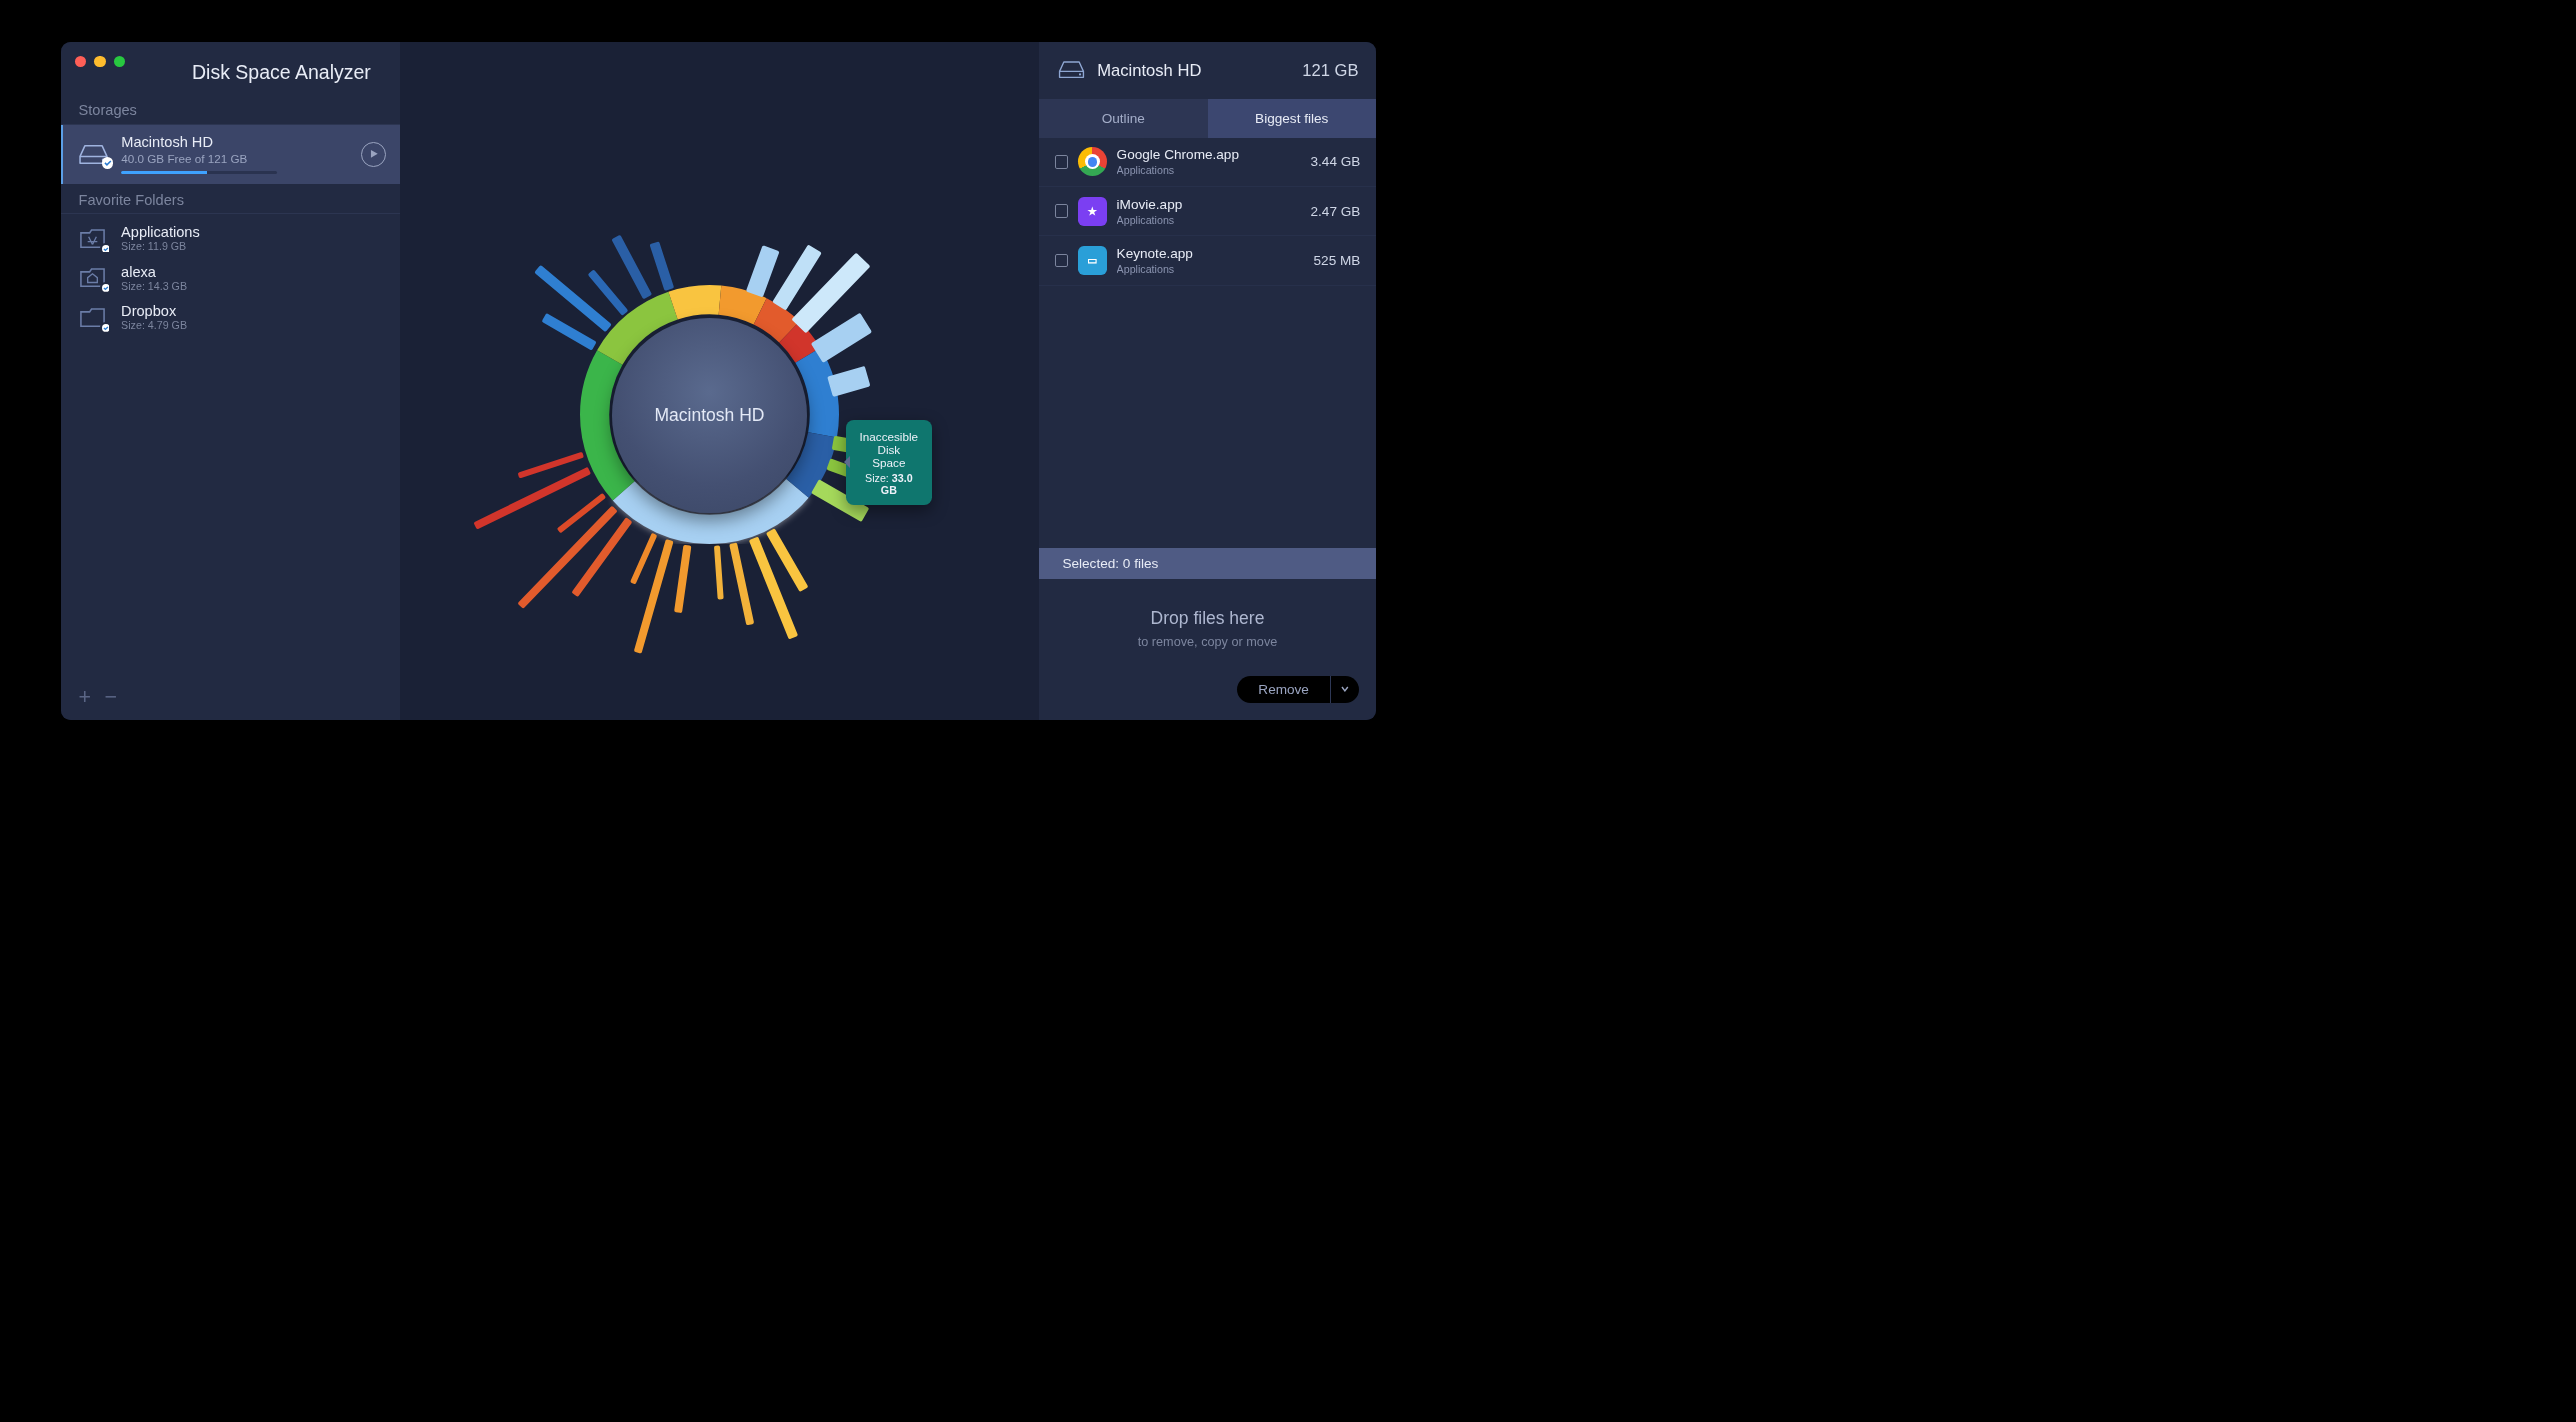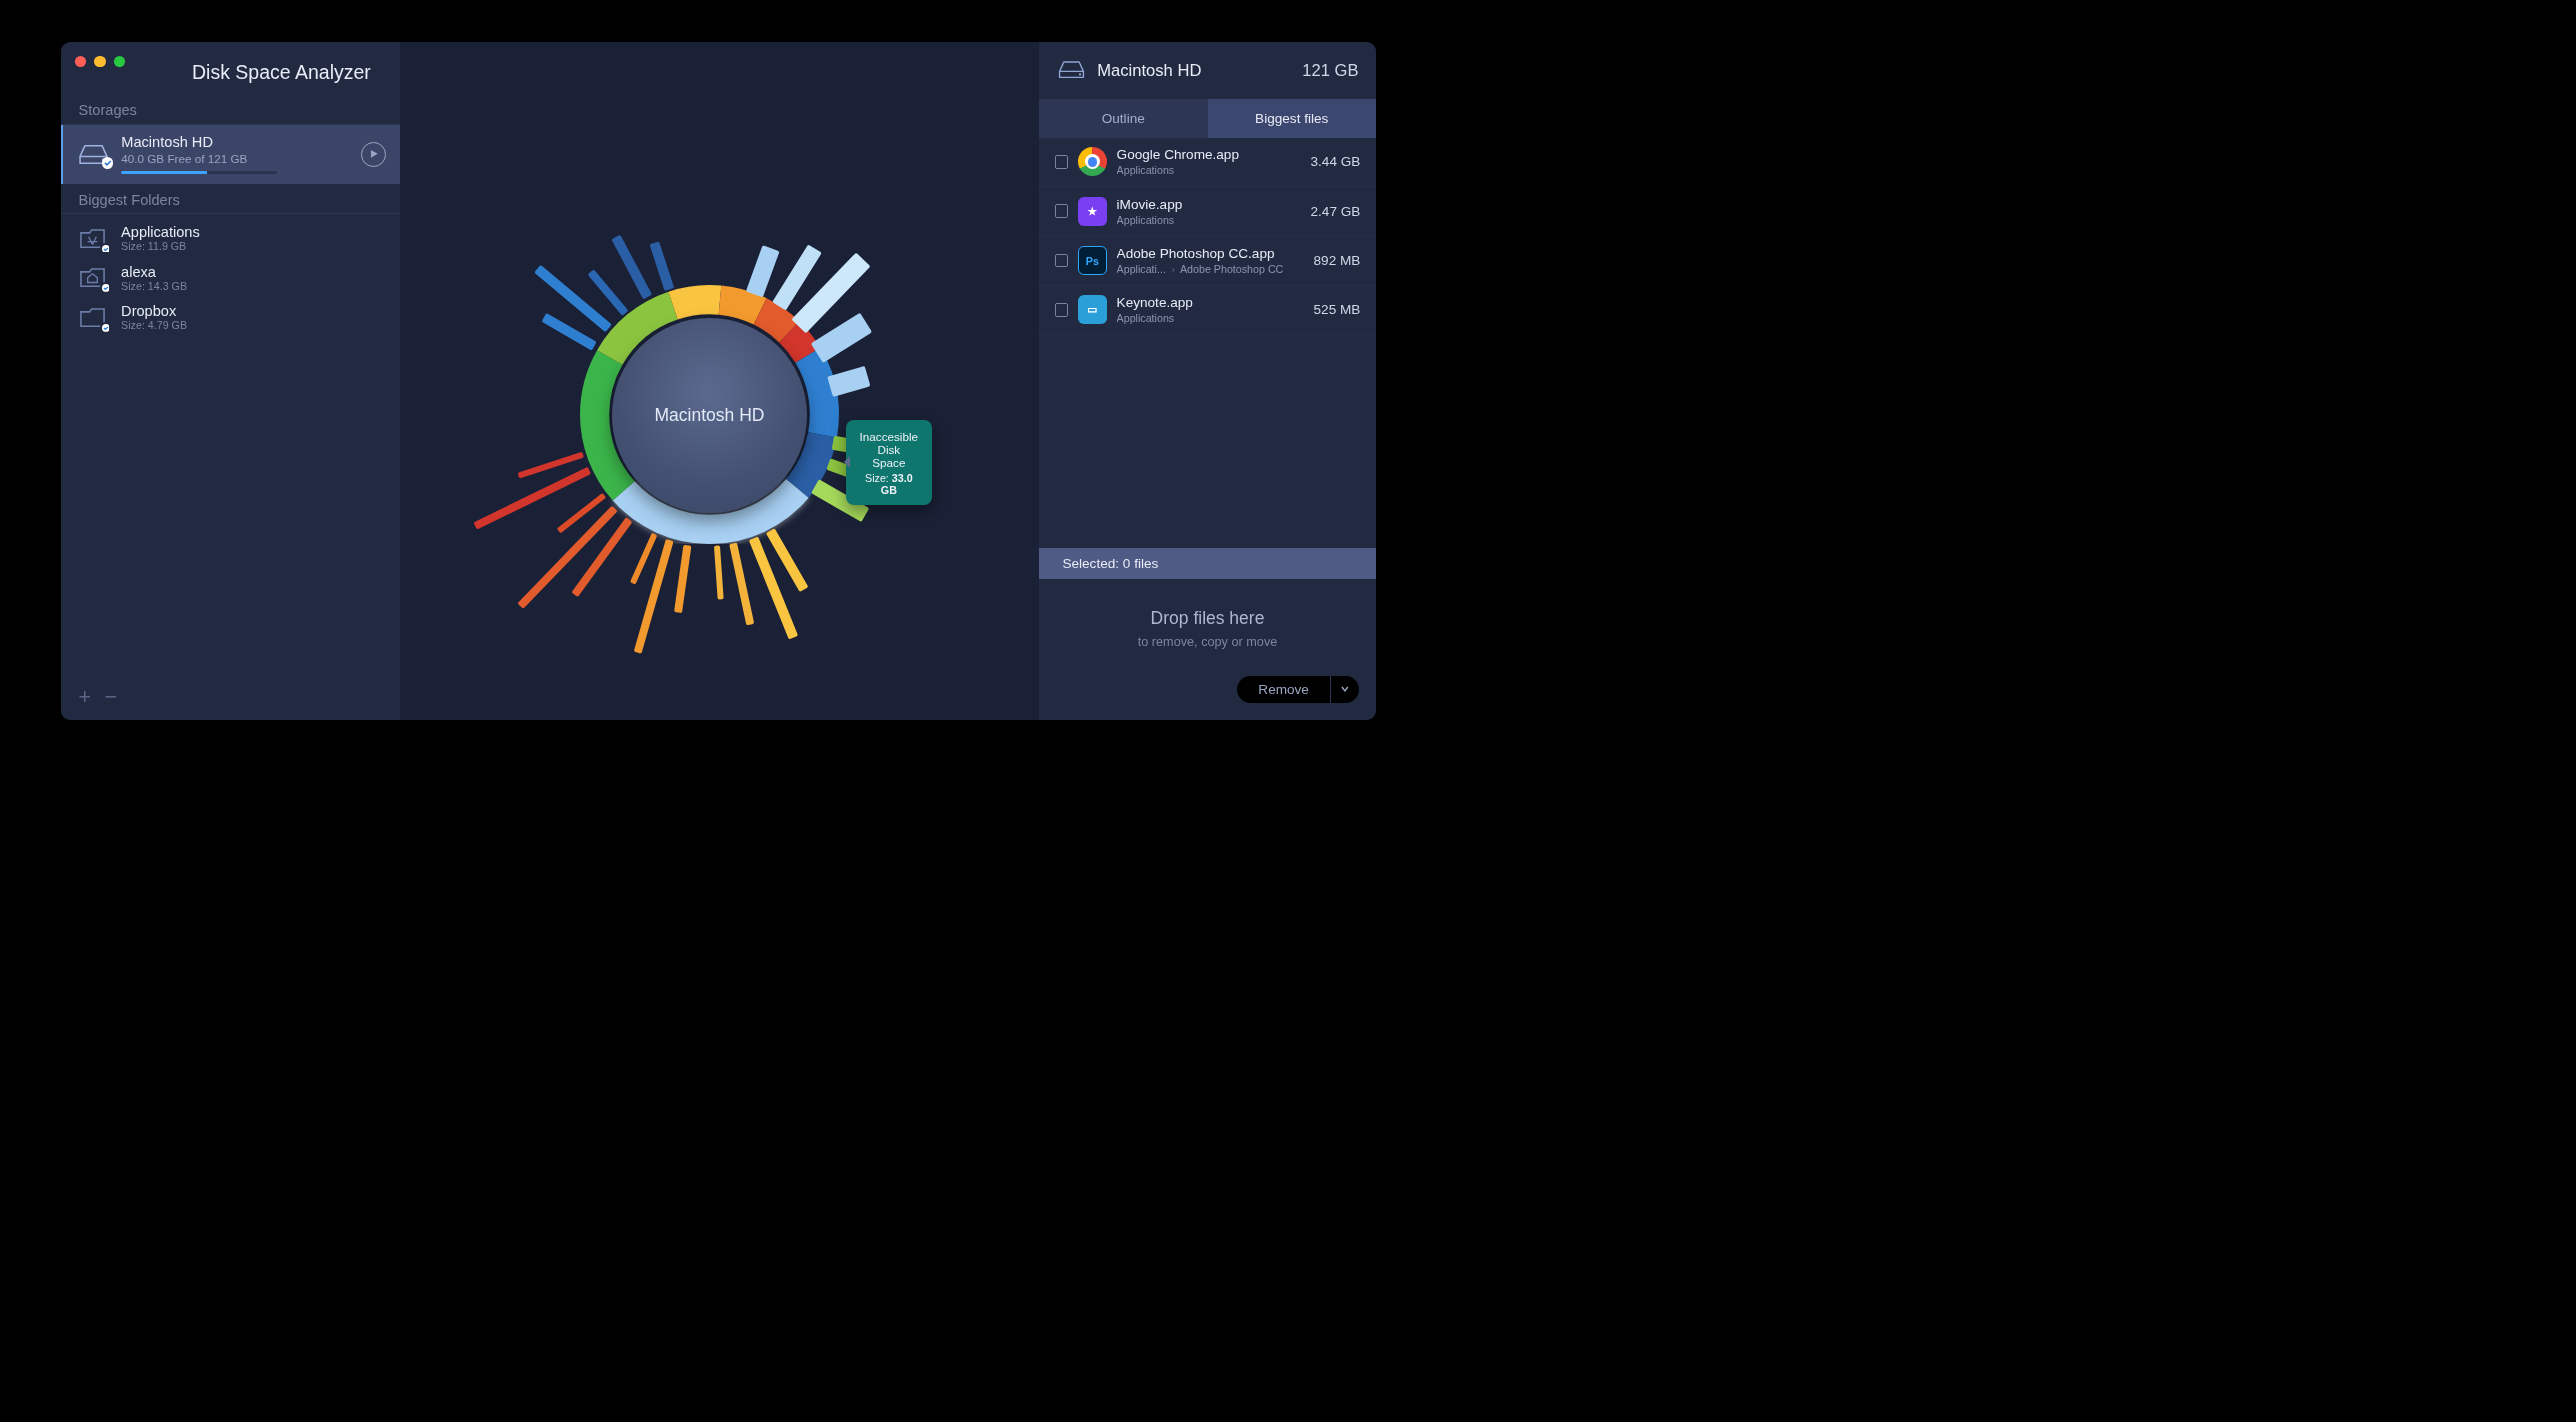--- a/index.html
+++ b/index.html
@@ -206,21 +206,21 @@
             <div class="fill" style="width: 55%;"></div>
           </div>
       </div>
       <span class="play-btn">
         <svg width="9.7" height="9.7" viewBox="0 0 10 10">
             <path d="M2 1 L9 5 L2 9 Z" fill="#9aa4c0"></path>
           </svg>
       </span>
     </div>
 
-    <div class="section-label">Biggest Folders</div>
+    <div class="section-label">Favorite Folders</div>
 
     <div class="fav-list" id="fav-list">
         <div class="fav-item">
           <span class="fav-icon"><svg width="27" height="23.4" viewBox="0 0 28 24">
               <path d="M2 7 H11 L13 4 H26 V22 H2 Z" fill="none" stroke="#6b7da8" stroke-width="1.6"></path>
               <path d="M10 11 L14 19 M18 11 L14 19 M9 16 H19" stroke="#6b7da8" stroke-width="1.4"></path>
             </svg><span class="check">
               <svg width="7.8" height="7.8" viewBox="0 0 8 8">
                 <circle cx="4" cy="4" r="4" fill="#fff"></circle>
                 <path d="M2 4 L3.5 5.5 L6 3" stroke="#2a7bd1" stroke-width="1.4" fill="none"></path>
@@ -360,31 +360,20 @@
           </span>
           <div class="txt">
             <div class="fn">iMovie.app</div>
             <div class="fp">Applications</div>
           </div>
           <div class="sz">2.47 GB</div>
         </div>
         <div class="row">
           <span class="cb"></span>
           <span>
-            <div class="ic" style="background:#001e36;color:#31a8ff;border:1px solid #31a8ff;">Ps</div>
-          </span>
-          <div class="txt">
-            <div class="fn">Adobe Photoshop CC.app</div>
-            <div class="fp">Applicati... <span class="crumb-sep">›</span> Adobe Photoshop CC</div>
-          </div>
-          <div class="sz">892 MB</div>
-        </div>
-        <div class="row">
-          <span class="cb"></span>
-          <span>
             <div class="ic" style="background:#2a9fd8;">▭</div>
           </span>
           <div class="txt">
             <div class="fn">Keynote.app</div>
             <div class="fp">Applications</div>
           </div>
           <div class="sz">525 MB</div>
         </div>
       </div>
 

